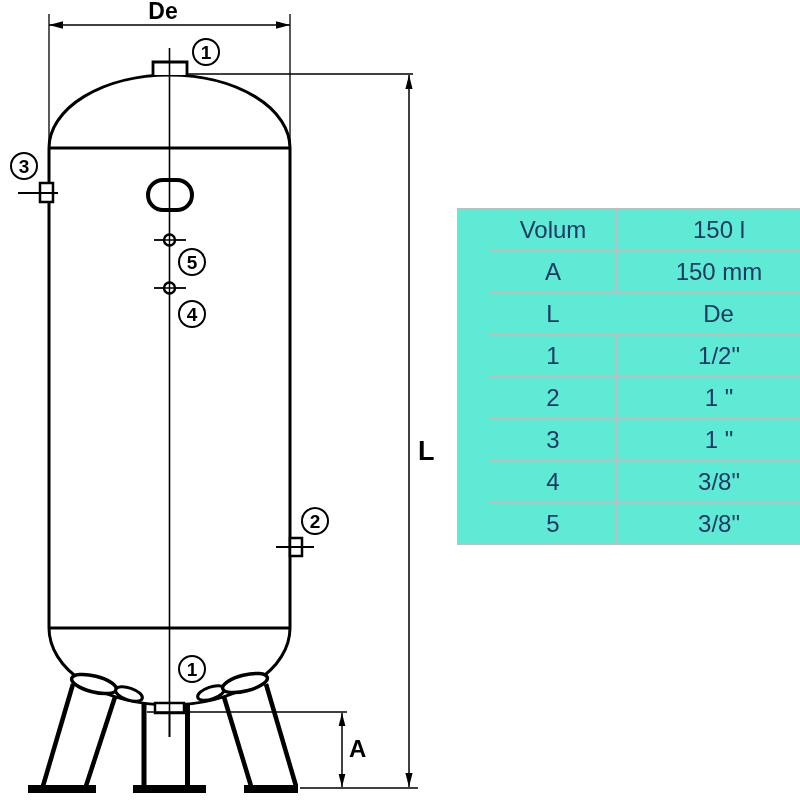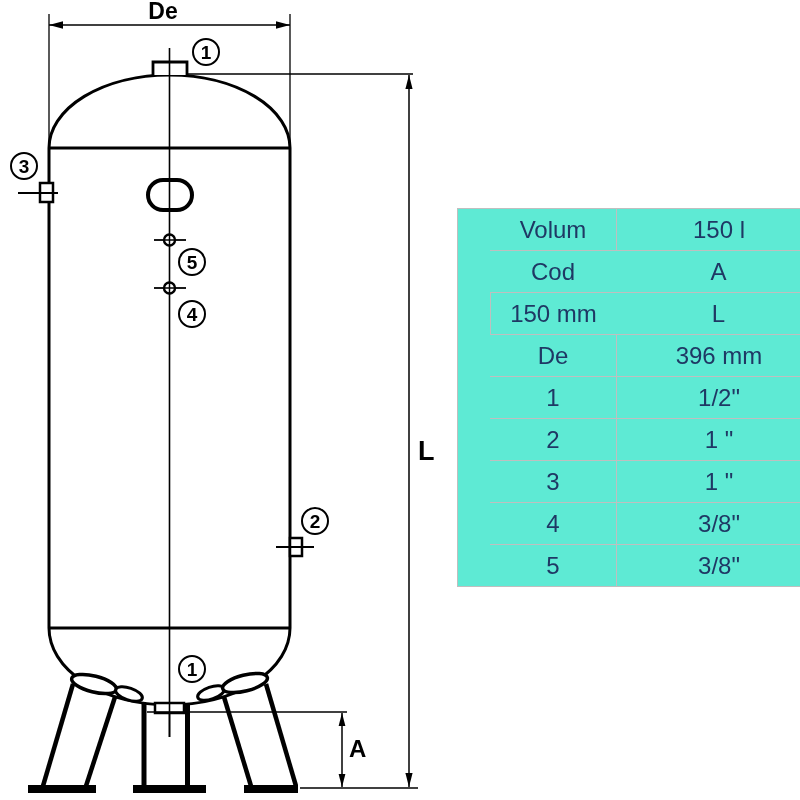--- a/index.html
+++ b/index.html
@@ -135,29 +135,27 @@
     <text class="callout-num" x="192" y="321">4</text>
     <text class="callout-num" x="315" y="528">2</text>
     <text class="callout-num" x="192" y="676">1</text>
   </g>
 </svg>
 
 <div class="spec-table">
   <div class="spec-cell label spec-row-first-a" style="border-top:none">Volum</div>
   <div class="spec-cell value" style="border-top:none">150 l</div>
 
-  <div class="spec-cell label">Cod</div>
 
   <div class="spec-cell label">A</div>
   <div class="spec-cell value">150 mm</div>
 
   <div class="spec-cell label">L</div>
 
   <div class="spec-cell label">De</div>
-  <div class="spec-cell value">396 mm</div>
 
   <div class="spec-cell label">1</div>
   <div class="spec-cell value">1/2"</div>
 
   <div class="spec-cell label">2</div>
   <div class="spec-cell value">1 "</div>
 
   <div class="spec-cell label">3</div>
   <div class="spec-cell value">1 "</div>
 

